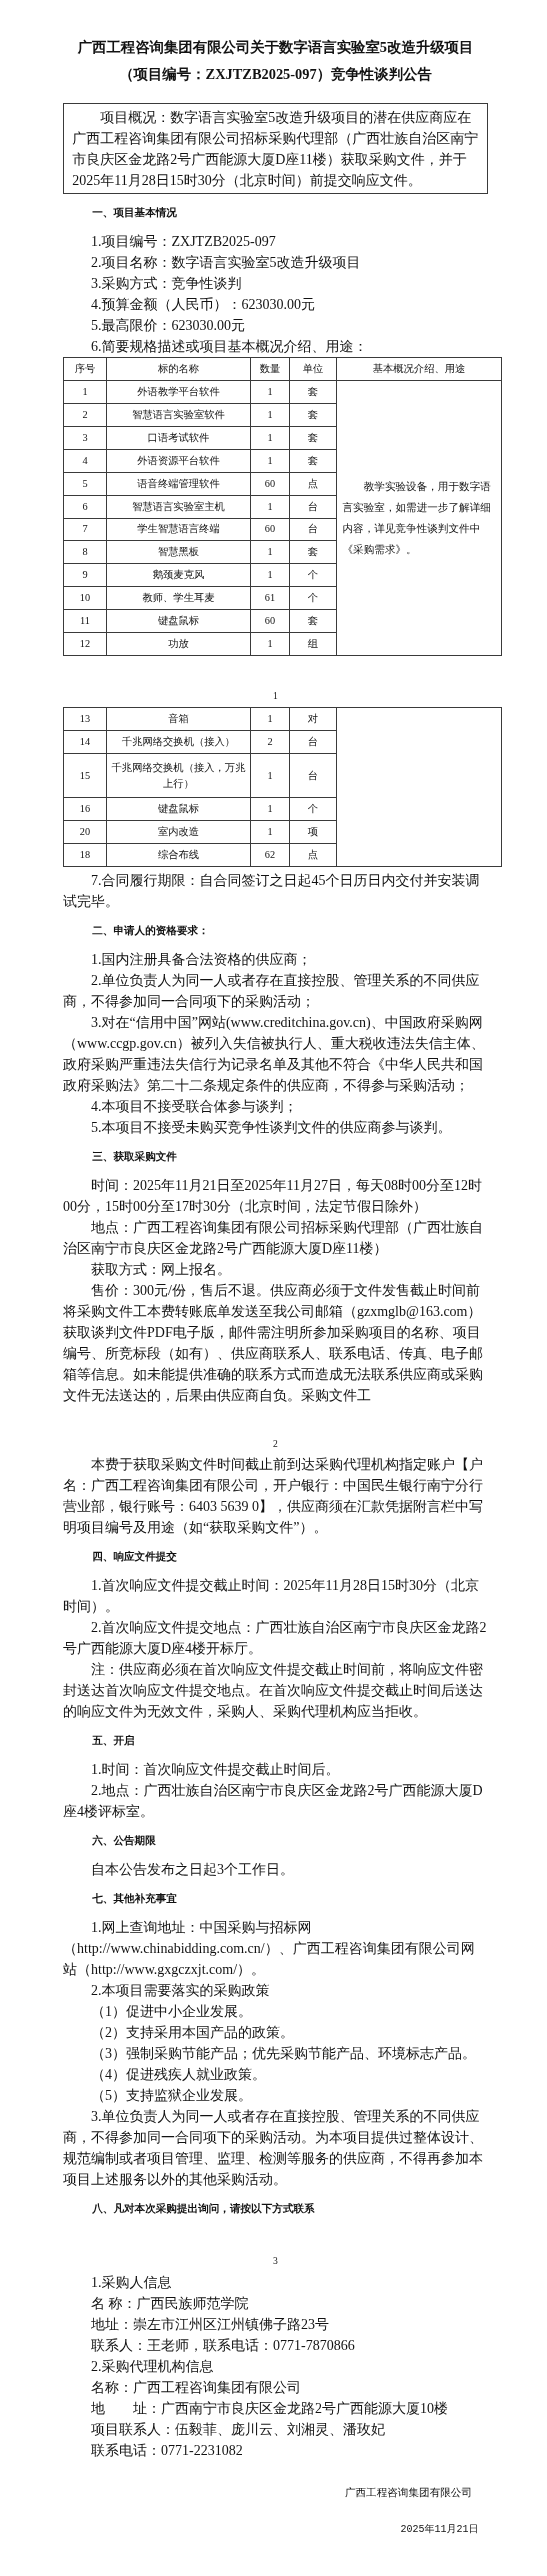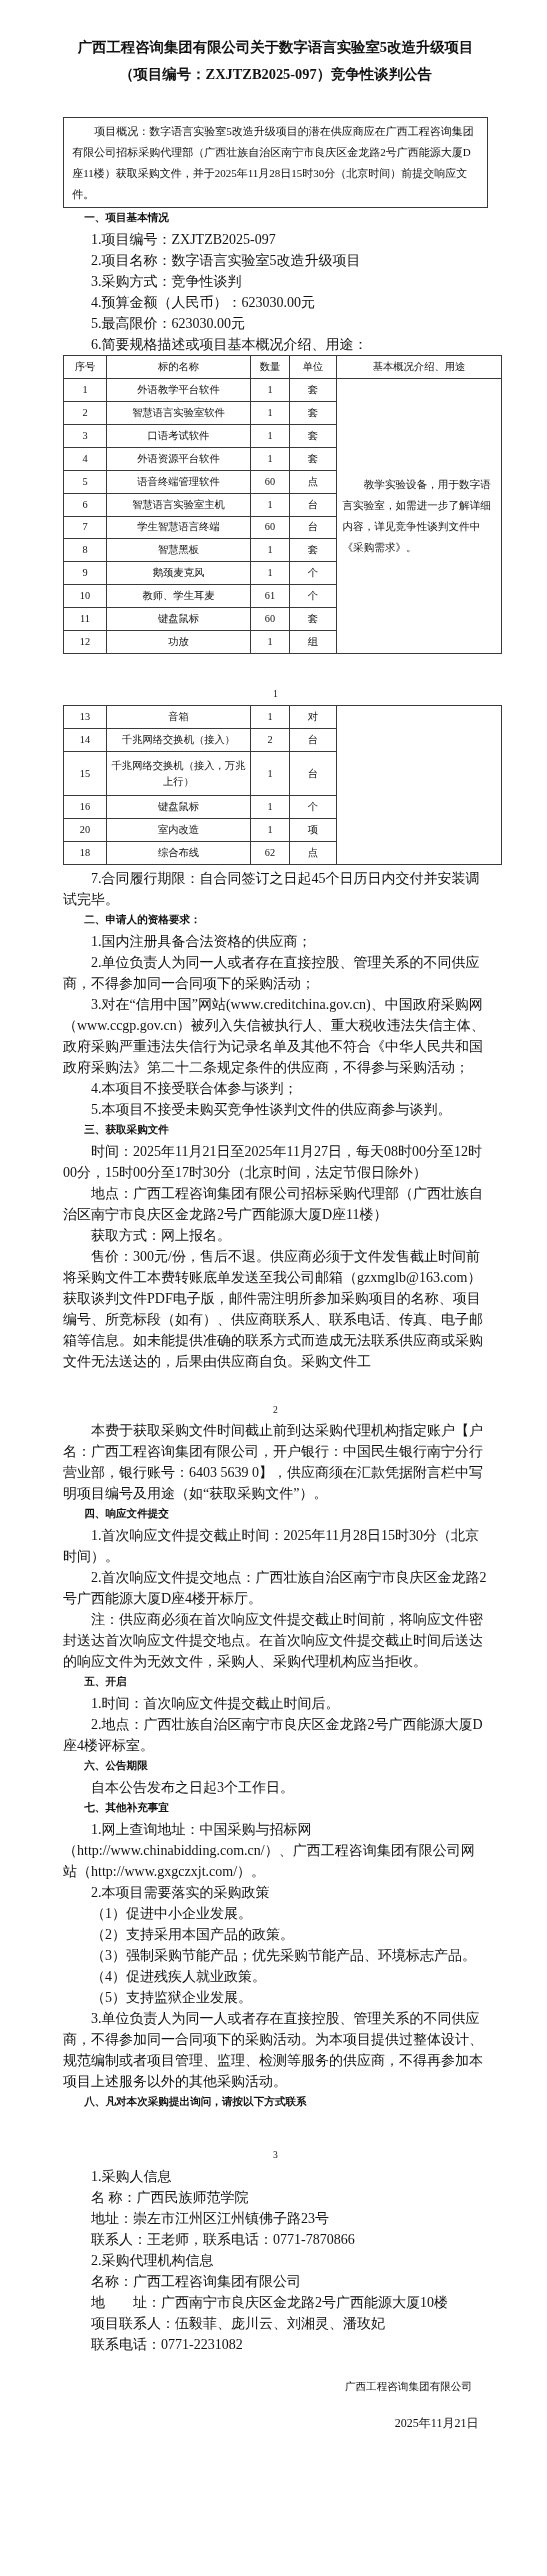--- a/index.html
+++ b/index.html
@@ -3,48 +3,48 @@
 <meta charset="utf-8">
 <style>
   html,body{margin:0;padding:0;}
   body{
     width:548px;height:2576px;overflow:hidden;background:#ffffff;
     font-family:"Liberation Serif","DejaVu Serif",serif;color:#121212;
   }
   .doc{padding:34px 60px 0 63px;}
   .title{font-size:14.4px;font-weight:bold;text-align:center;line-height:27px;}
   .obox{
-    border:0.7px solid #3a3a3a;margin-top:29px;padding:2.7px 8.2px;
-    font-size:11px;line-height:21px;text-indent:2em;
+    border:0.7px solid #3a3a3a;margin-top:15px;padding:2.7px 8.2px;
+    font-size:14px;line-height:21px;text-indent:2em;
   }
   p.b{font-size:14px;line-height:21px;margin:0;text-indent:2em;}
   p.sec{
-    font-size:10.6px;line-height:21px;margin:0;text-indent:2em;font-weight:bold;
-    font-family:Liberation Mono, monospace;
+    font-size:10.6px;line-height:21px;margin:8px;text-indent:2em;font-weight:bold;
+    font-family:Liberation Sans, sans-serif;
   }
   .pagenum{font-size:9.6px;line-height:21px;text-align:center;margin:0;}
   #pn1{margin-top:29px;}
   #pn2{margin-top:27px;}
   #pn3{margin-top:31.5px;}
   table.tbl{border-collapse:collapse;width:438px;table-layout:fixed;}
   #tbl2{margin-top:1.4px;}
   .tbl td,.tbl th{
     border:0.7px solid #3a3a3a;font-size:10.3px;font-weight:normal;
     text-align:center;vertical-align:middle;padding:0.7px 2.7px;line-height:1.55;
   }
   .tbl th{height:20.5px;text-align:center;}
   .tbl td{height:20.5px;}
   .tbl td.note{
     text-align:left;text-indent:2em;line-height:21px;font-size:10.6px;padding:1.4px 5.5px;margin-top:39px;
   }
   .aftertbl{margin-top:2.7px;}
   .contacts{margin-top:1.4px;}
   .signblock{margin-top:20.5px;text-align:right;}
   .signblock .org{font-size:10.6px;line-height:21px;margin:16px;}
-  .signblock .date{font-size:12px;line-height:21px;margin:0 9.6px 0 0;}
+  .signblock .date{font-size:10px;line-height:21px;margin:0 9.6px 0 0;font-family:Liberation Mono, monospace;}
 </style>
 </head>
 <body>
 
 <div class="doc">
 
   <div class="title">
     <div>广西工程咨询集团有限公司关于数字语言实验室5改造升级项目</div>
     <div>（项目编号：ZXJTZB2025-097）竞争性谈判公告</div>
   </div>

